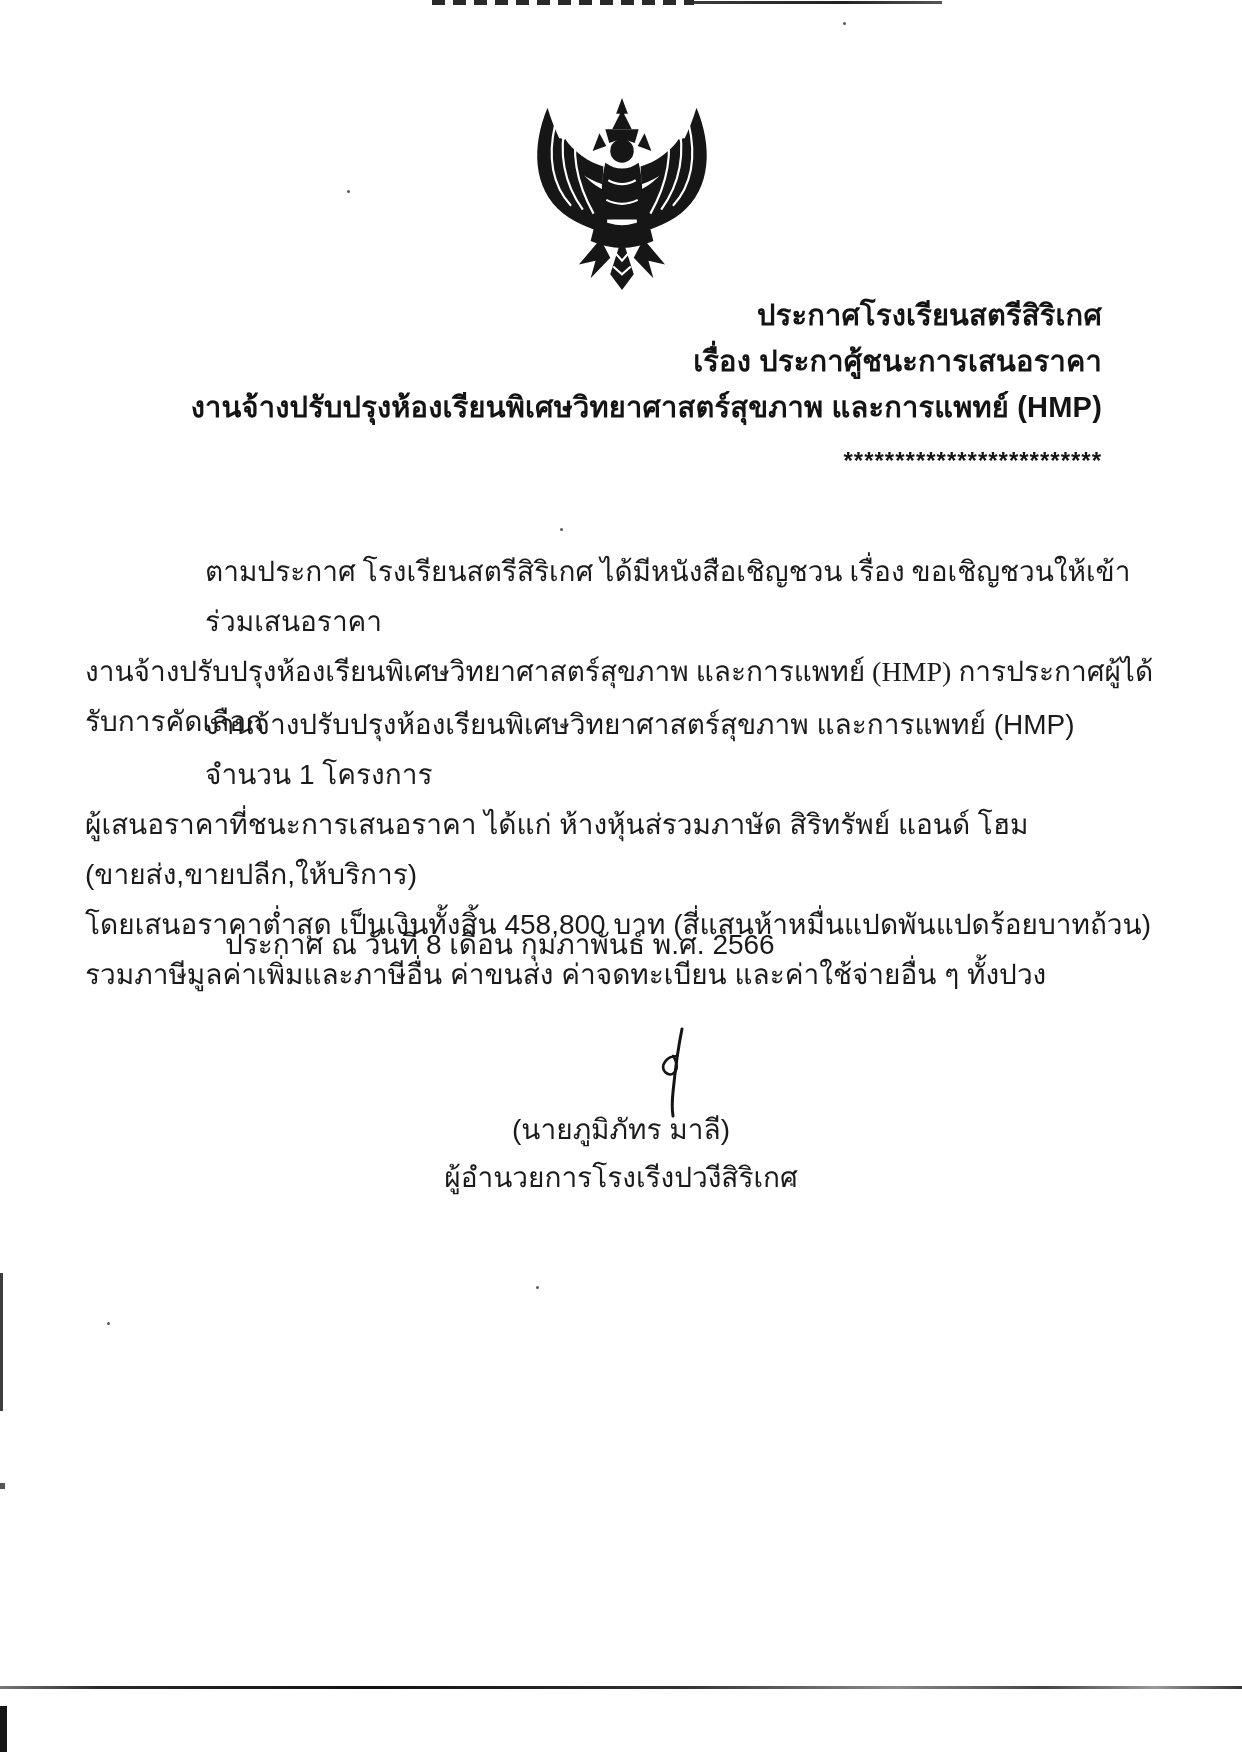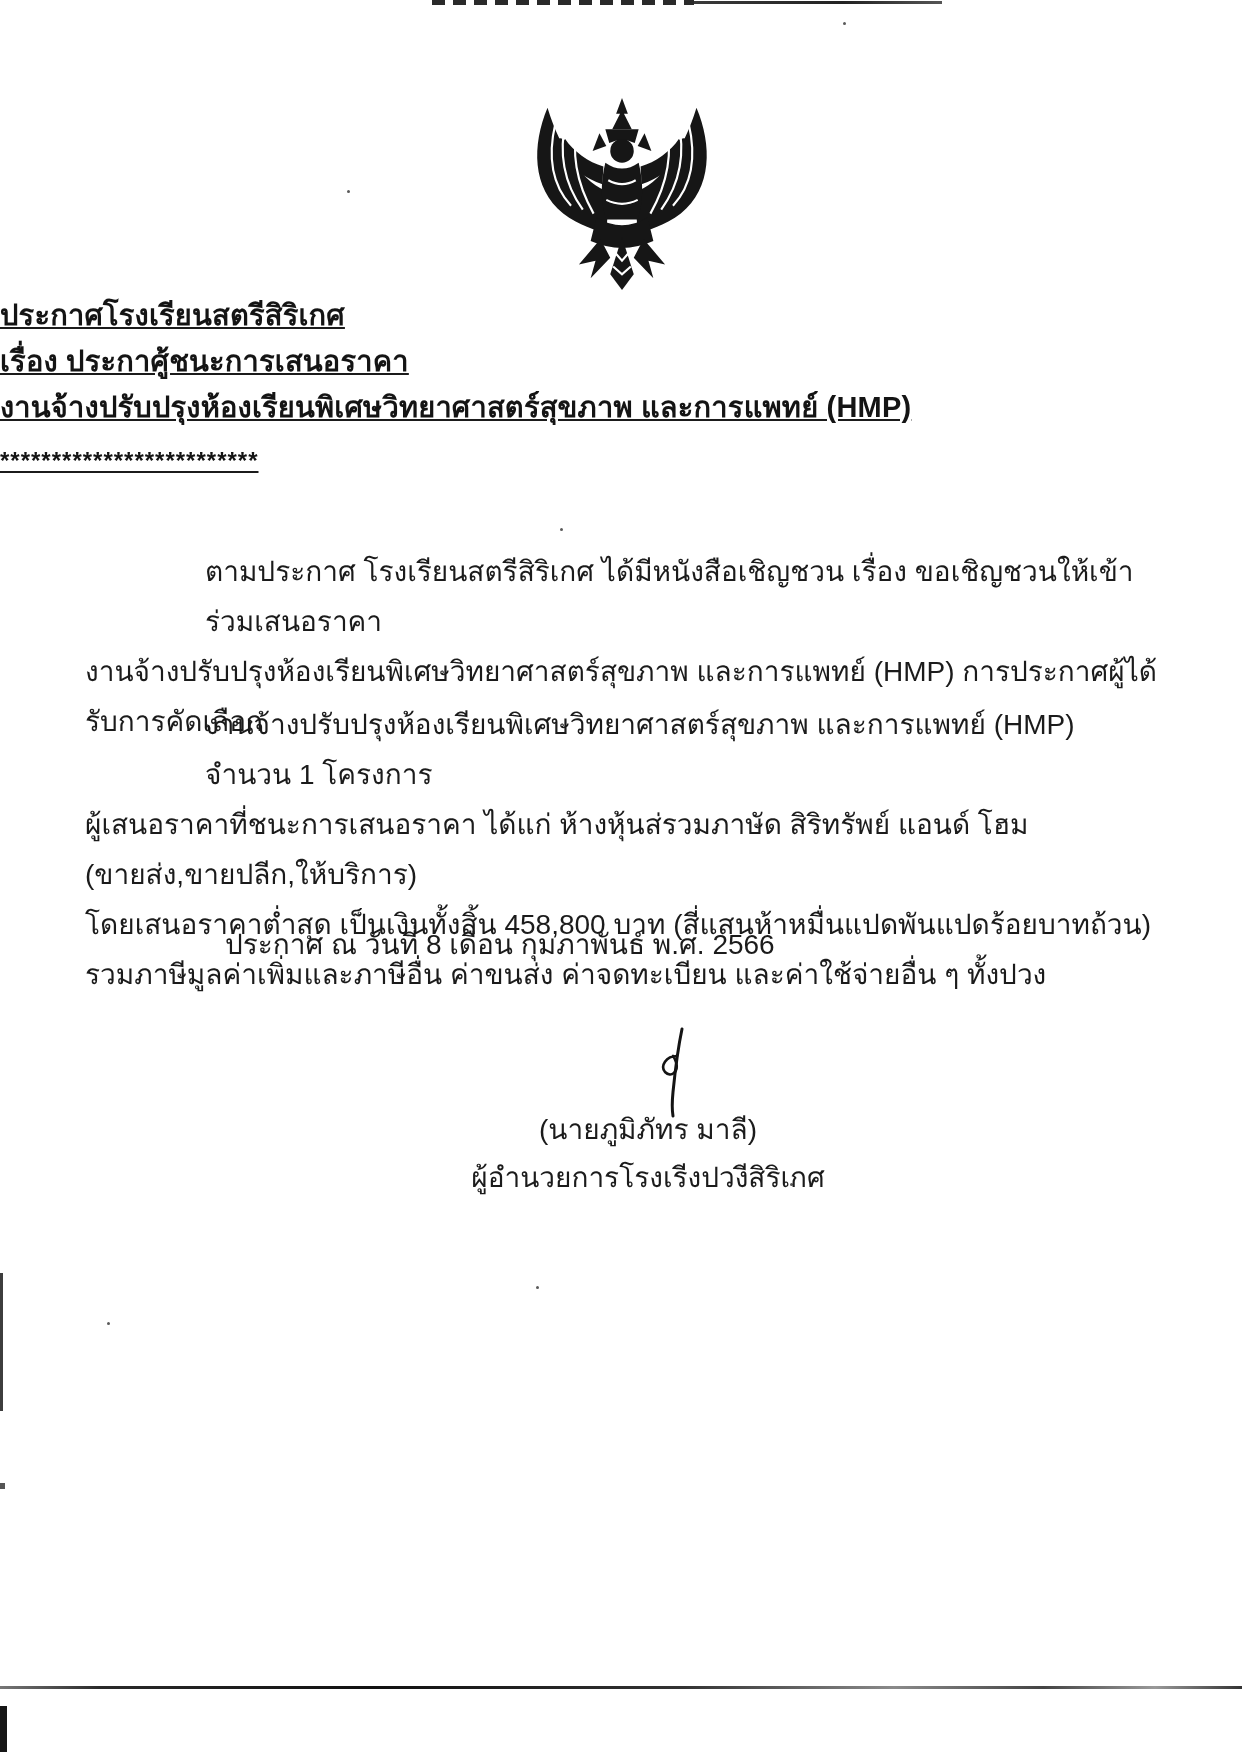--- a/index.html
+++ b/index.html
@@ -35,48 +35,47 @@
   .speck.s3{left:347px;top:190px;}
   .speck.s4{left:536px;top:1286px;}
   .speck.s5{left:107px;top:1322px;}
   .speck.s6{left:790px;top:1183px;}
   
   .emblem{position:absolute;left:503px;top:96px;width:238px;height:196px;}
   .emblem svg{width:100%;height:100%;}
   
   .title-block{
     position:absolute;left:0;top:292px;width:1102px;
-    text-align:left;
-    text-decoration:underline;
+    text-align:right;
   }
   .title-line{
     font-size:29px;font-weight:bold;line-height:46px;color:#141414;
     letter-spacing:0.2px;
   }
   .divider-line{
     font-size:24px;font-weight:bold;line-height:30px;margin-top:16px;color:#141414;
     letter-spacing:1px;
   }
   
   .body-para{
     position:absolute;left:85px;width:1074px;
     font-size:28px;line-height:50px;color:#1b1b1b;
   }
-  .para1{top:547px;}
+  .para1{top:547px;font-family:Liberation Serif, serif;}
   .para2{top:700px;}
   .body-line.indent{padding-left:120px;}
   .date-line{
     position:absolute;left:225px;top:920px;
     font-size:28px;line-height:50px;color:#1b1b1b;
   }
   
   .signature-mark{position:absolute;left:652px;top:1026px;width:42px;height:92px;}
   .signature-mark svg{width:100%;height:100%;}
   .sig-block{
-    position:absolute;left:428px;top:1106px;width:440px;
+    position:absolute;left:401px;top:1106px;width:440px;
     text-align:center;font-size:28px;line-height:48px;color:#1b1b1b;
   }
 </style>
 </head>
 <body>
 
 <div class="page">
 
   <div class="artifact top-strip-dashes"></div>
   <div class="artifact top-strip-line"></div>

